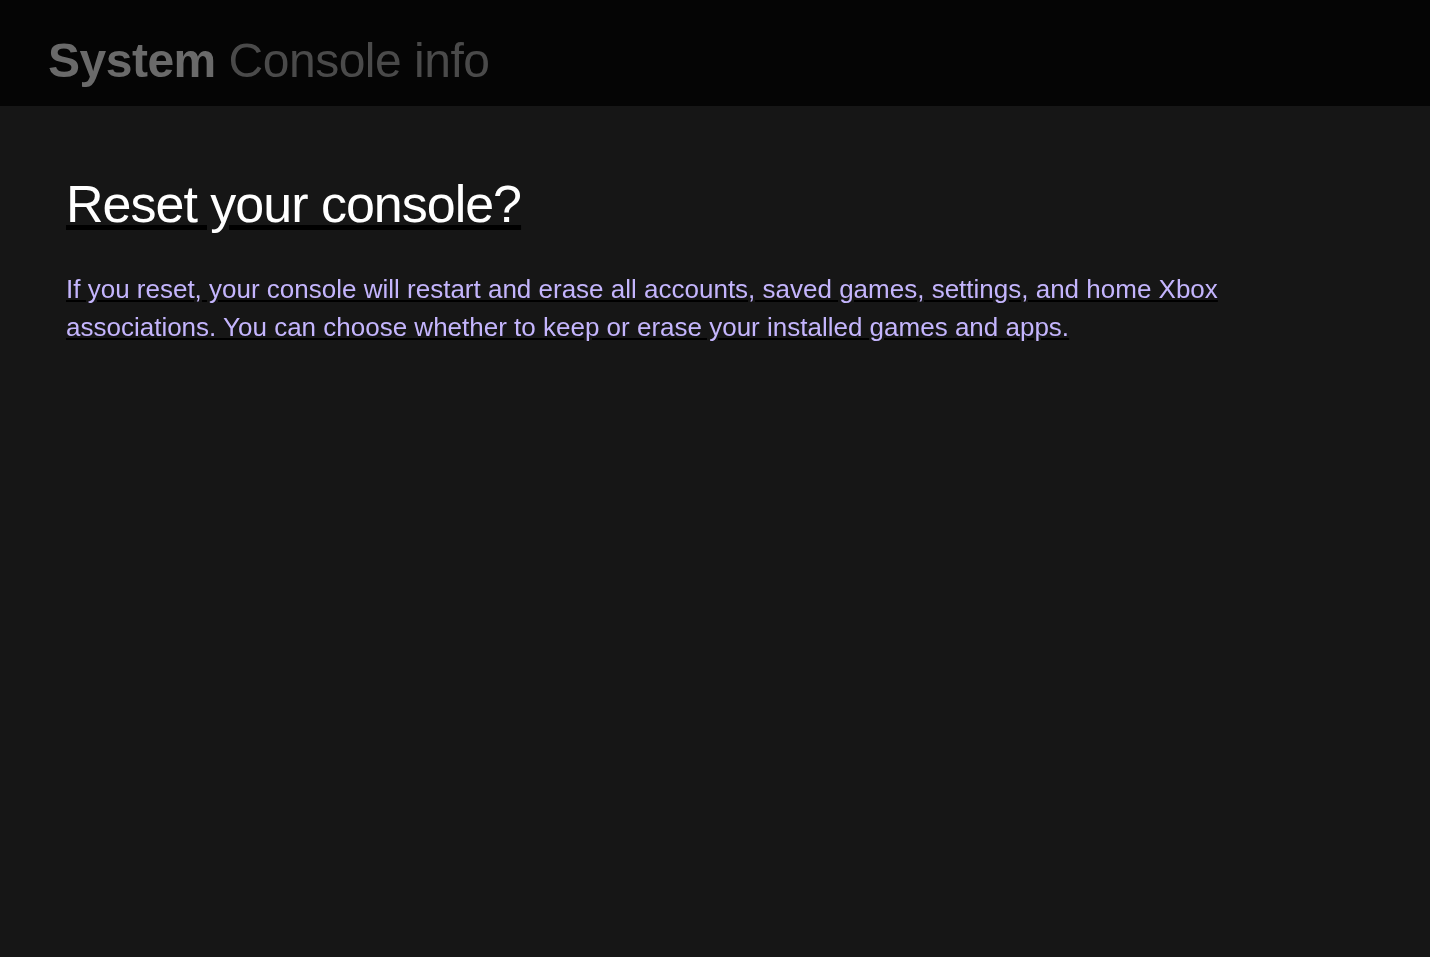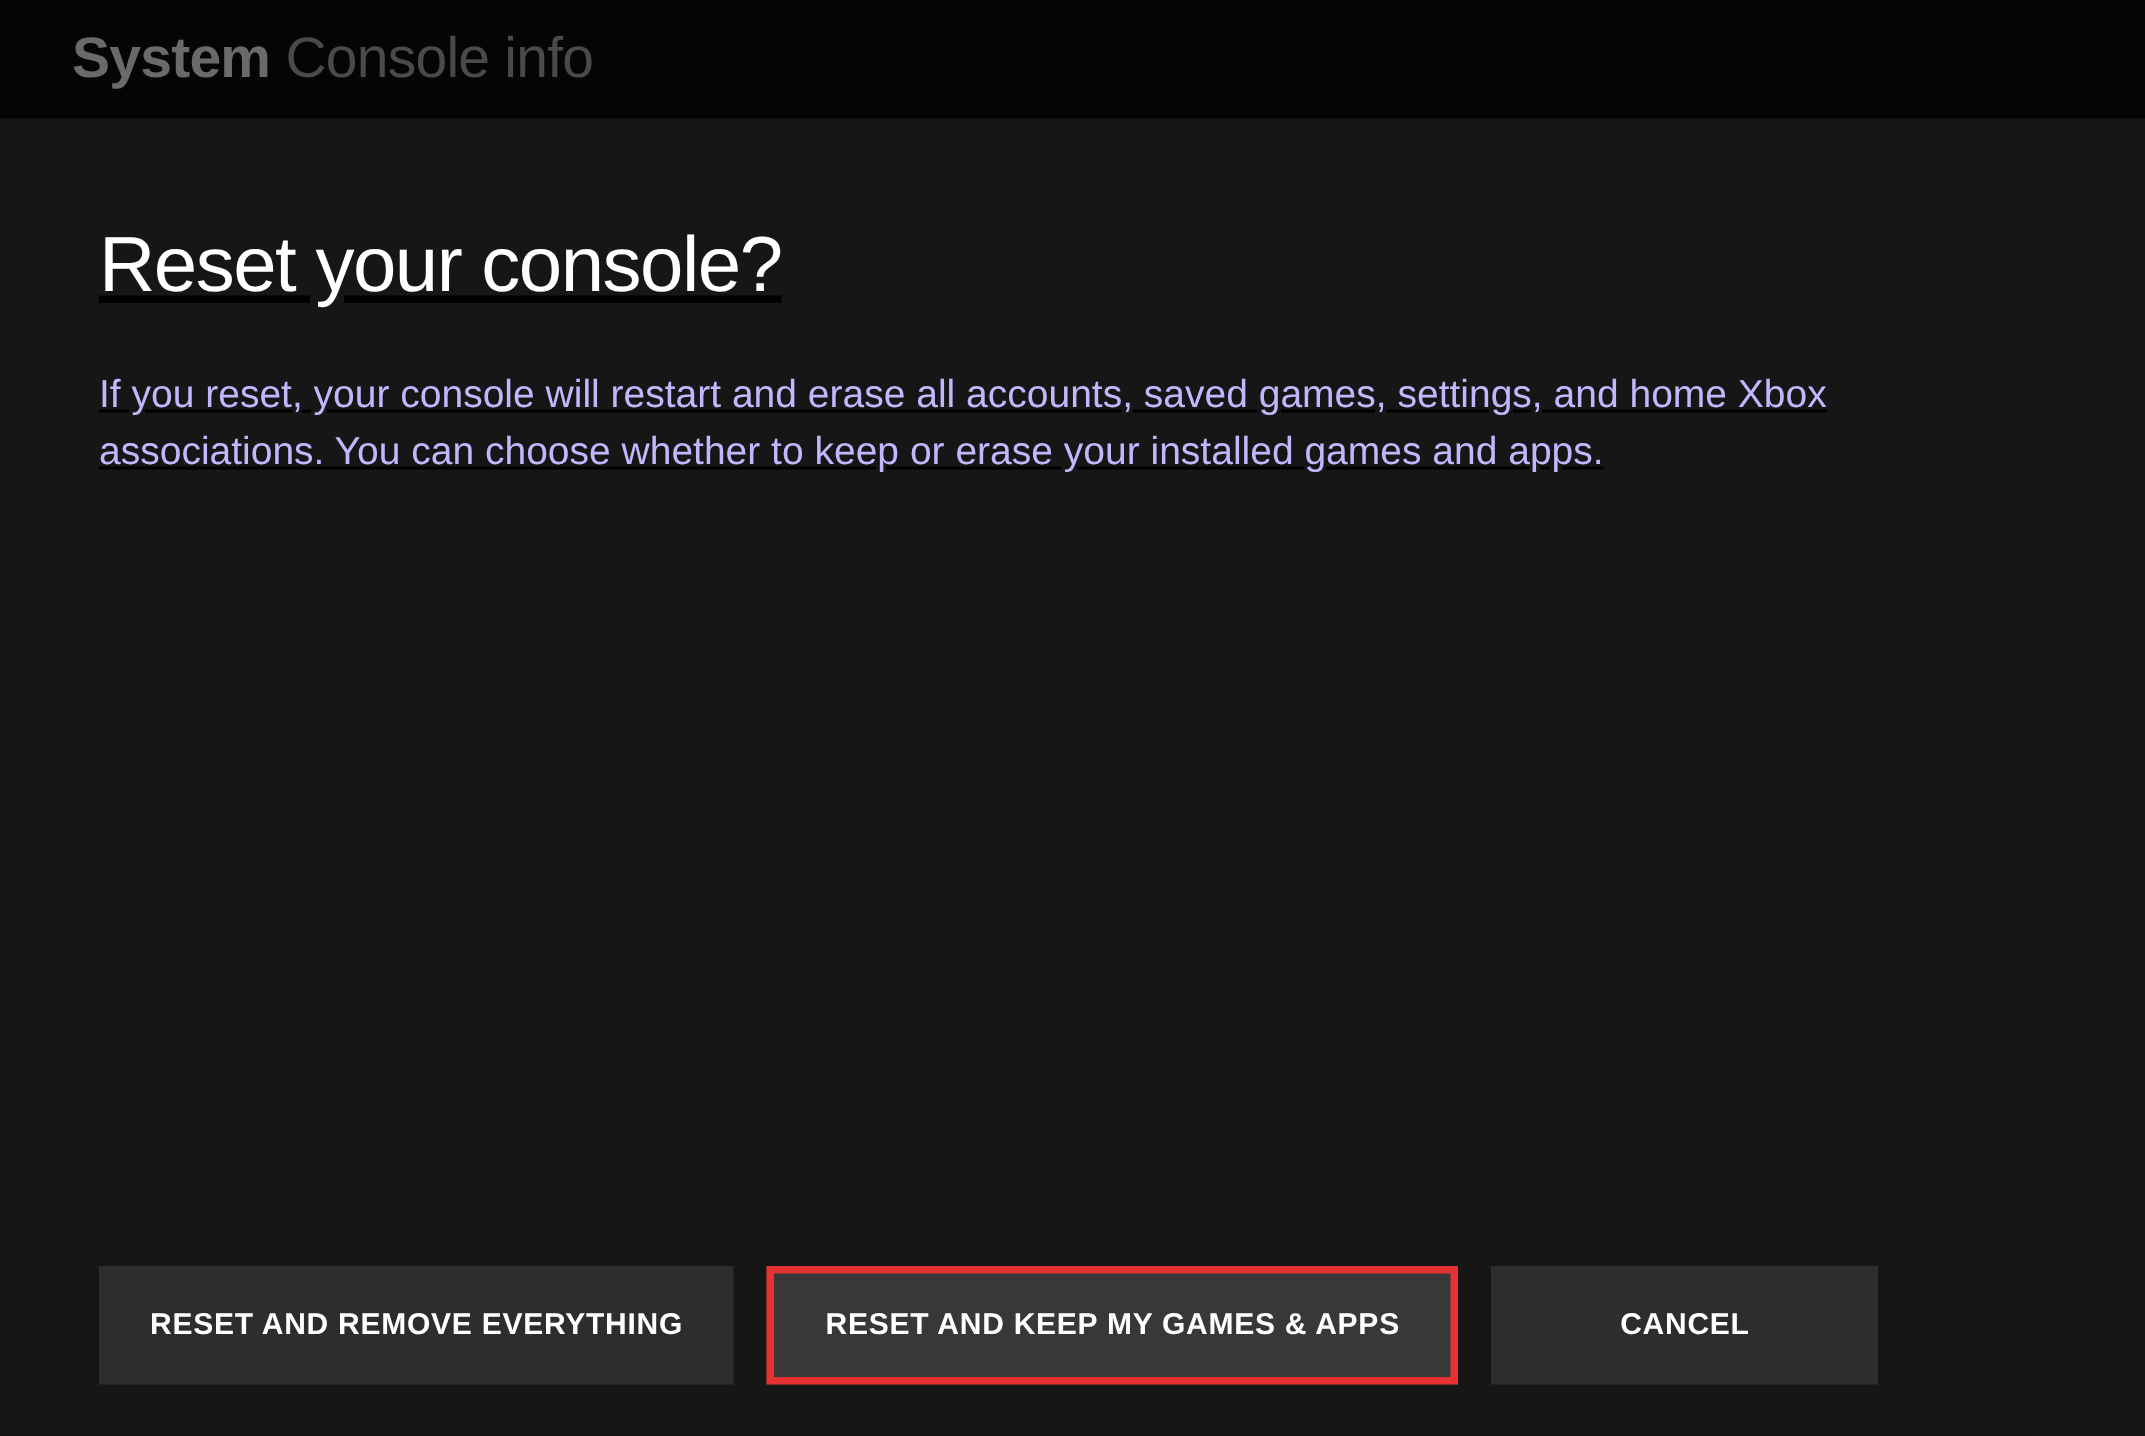--- a/index.html
+++ b/index.html
@@ -15,24 +15,25 @@
       height: 957px;
       overflow: hidden;
     }
     
     .header {
       padding: 18px 48px;
       background-color: #050505;
     }
     
     .header-title {
-      font-size: 38px;
+      font-size: 48px;
       font-weight: 300;
       color: #4a4a4a;
       letter-spacing: -0.5px;
+      margin-top: 15px;
     }
     
     .header-title-bold {
       font-weight: 700;
       color: #6a6a6a;
     }
     
     .main-content {
       background-color: #161616;
       padding: 68px 66px 60px 66px;
@@ -103,20 +104,15 @@
   <div class="header-title">
     <span class="header-title-bold">System</span>
     <span>Console info</span>
   </div>
 </div>
 
 <div class="main-content">
   <h1 class="dialog-title">Reset your console?</h1>
   <p class="dialog-description">If you reset, your console will restart and erase all accounts, saved games, settings, and home Xbox associations. You can choose whether to keep or erase your installed games and apps.</p>
 
-  <div class="button-row">
-    <button class="action-button">RESET AND REMOVE EVERYTHING</button>
-    <button class="action-button highlighted">RESET AND KEEP MY GAMES &amp; APPS</button>
-    <button class="action-button cancel">CANCEL</button>
-  </div>
 </div>
 
 <div class="footer-area"></div>
 
 </body></html>

